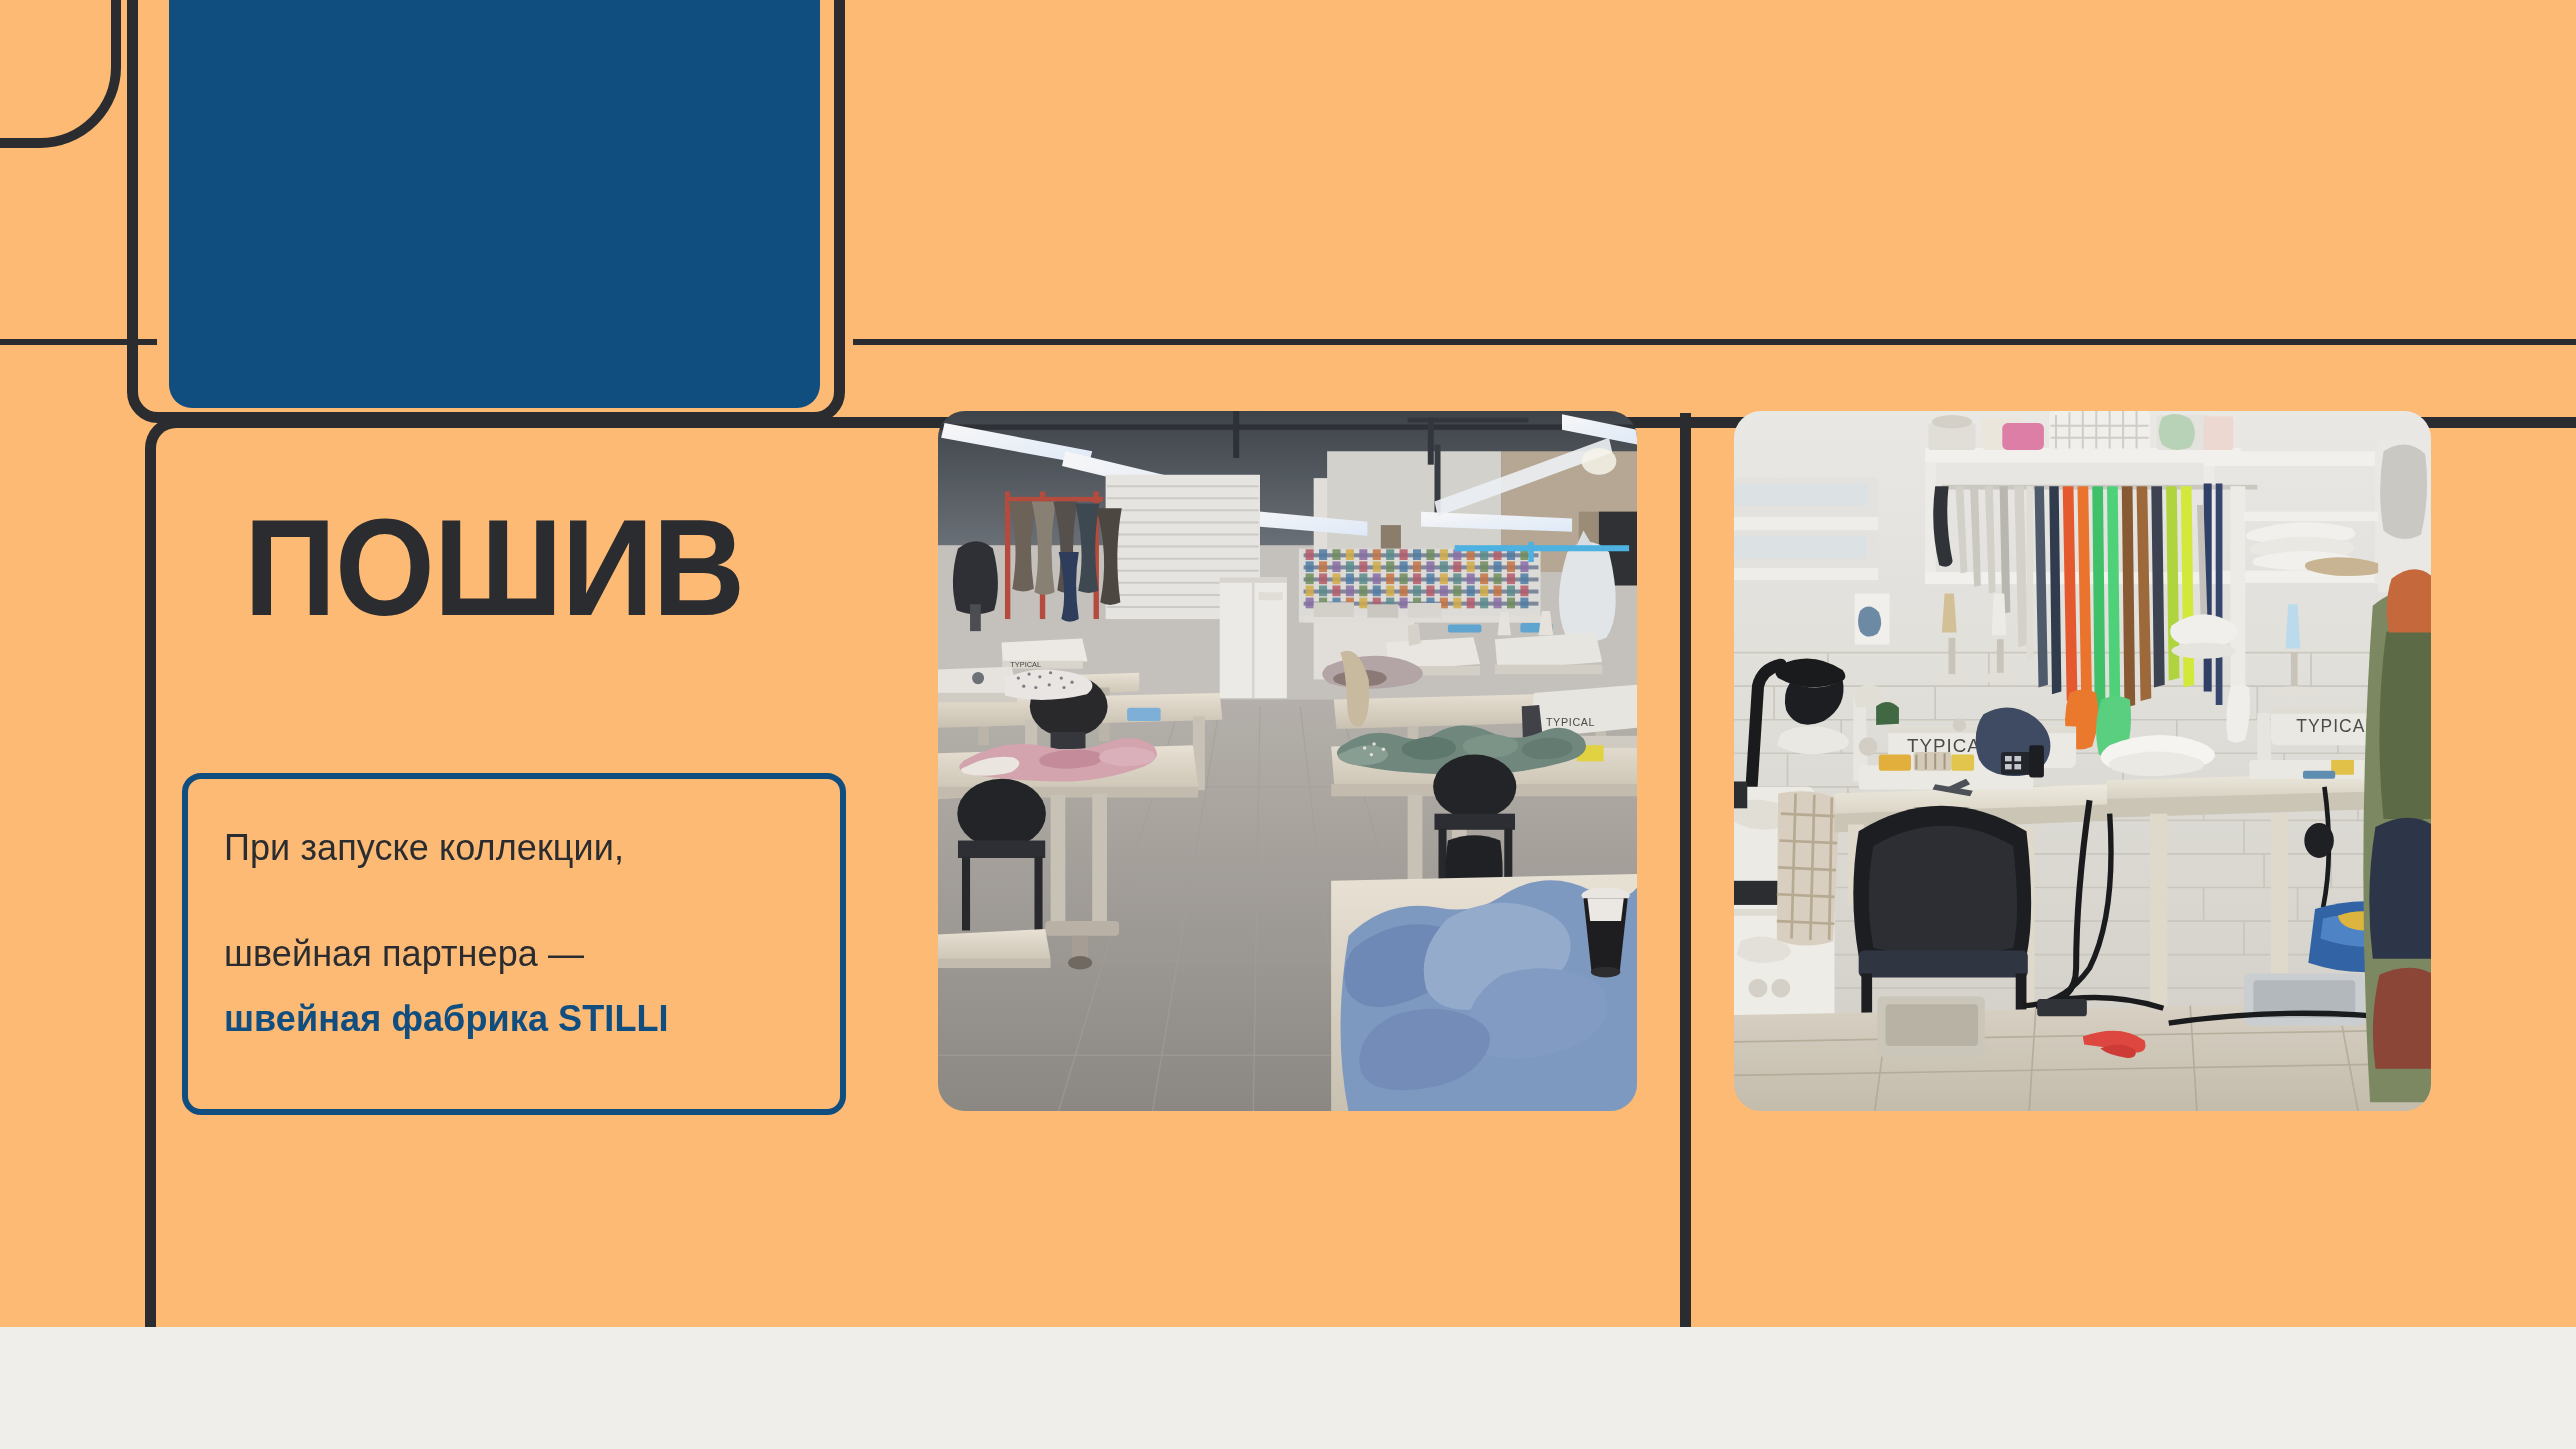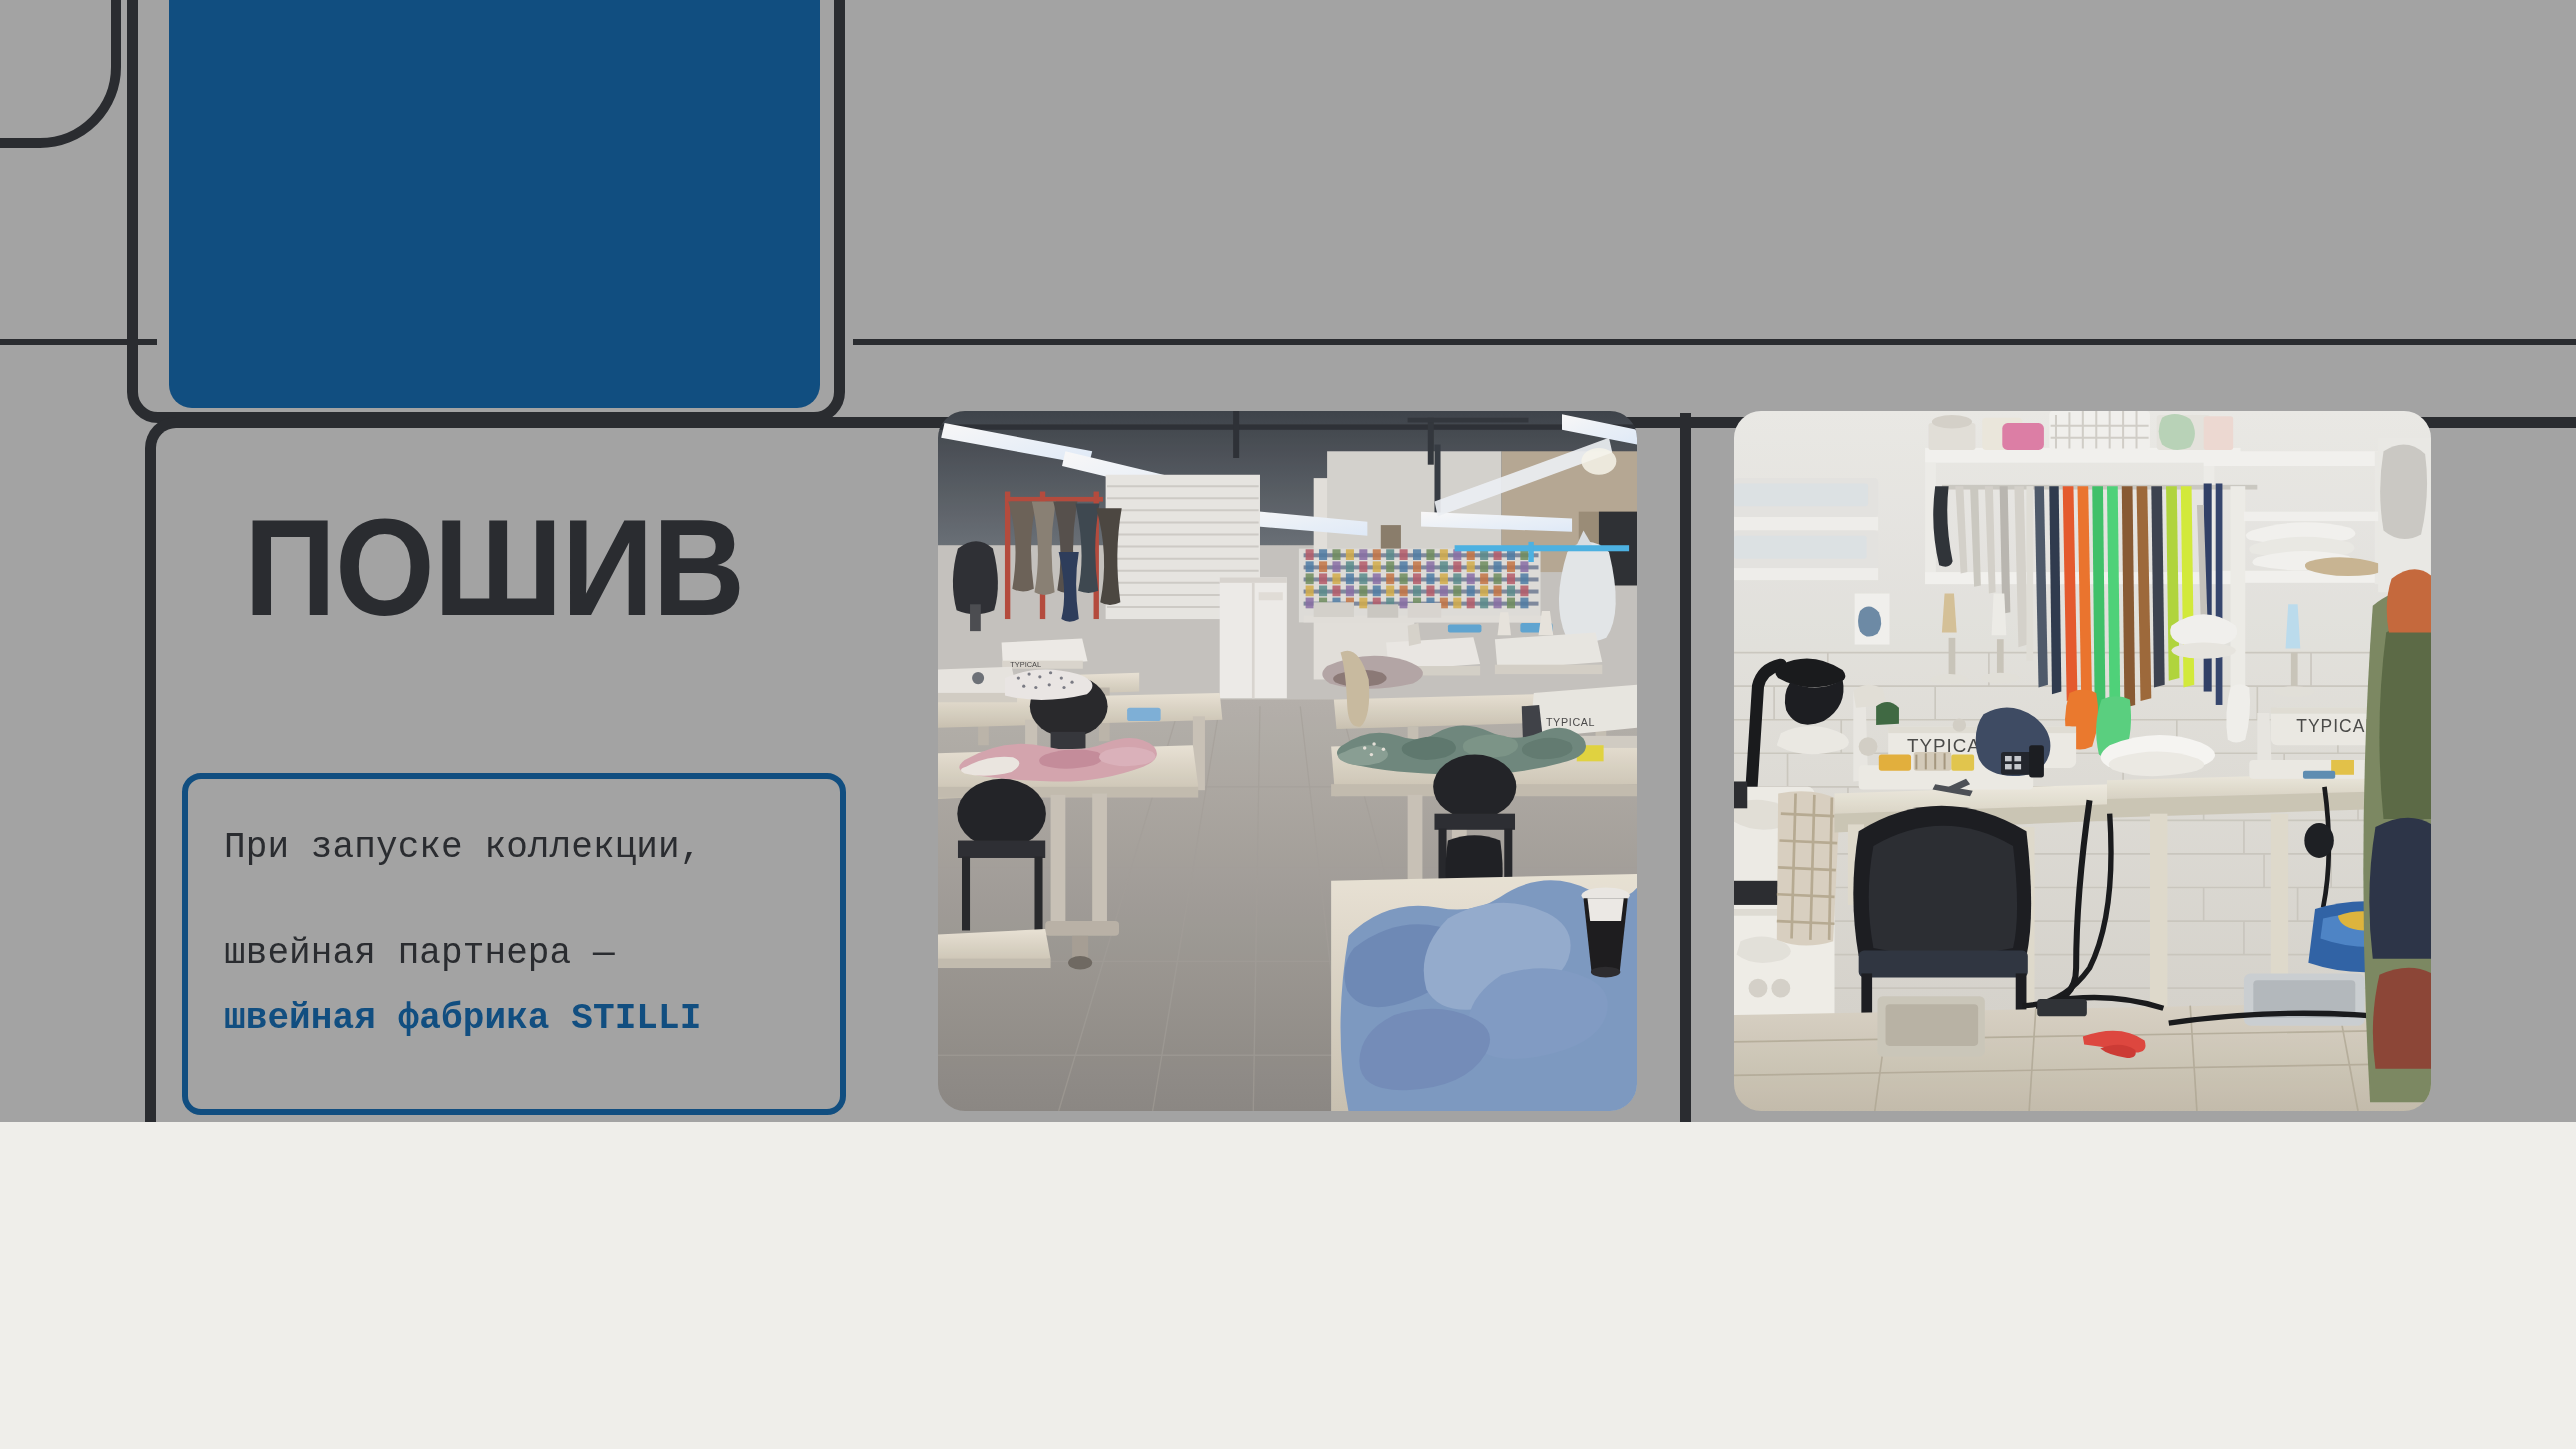--- a/index.html
+++ b/index.html
@@ -3,22 +3,22 @@
 <meta charset="utf-8">
 <style>
   html, body {
     margin: 0;
     padding: 0;
     background: #EFEEEA;
   }
   #slide {
     position: relative;
     width: 2576px;
-    height: 1122px;
-    background: #a3a3a3;
+    height: 1327px;
+    background: #fdba74;
     overflow: hidden;
     font-family: "Liberation Sans", "DejaVu Sans", sans-serif;
   }
 
   
   .deco-top-left-arc {
     position: absolute;
     left: -107px;
     top: -80px;
     width: 228px;
@@ -114,21 +114,20 @@
     box-sizing: border-box;
     padding: 43px 36px 0 36px;
   }
   .callout p {
     margin: 0;
     font-size: 36px;
     line-height: 1.47;
     color: #2A2C30;
     font-weight: 400;
     letter-spacing: 0.1px;
-    font-family: Liberation Mono, monospace;
   }
   .callout .accent {
     display: block;
     color: #114E80;
     font-weight: 700;
     margin-top: 12px;
   }
 
   
   .photo {

